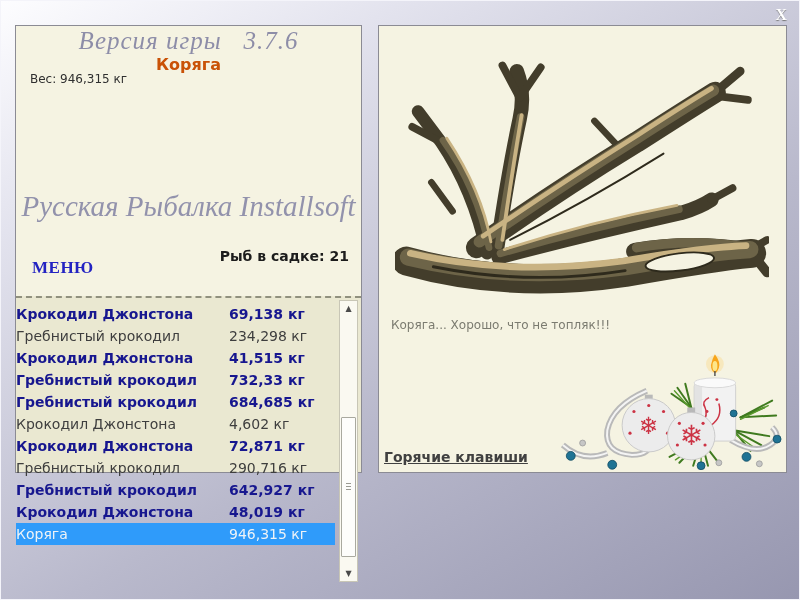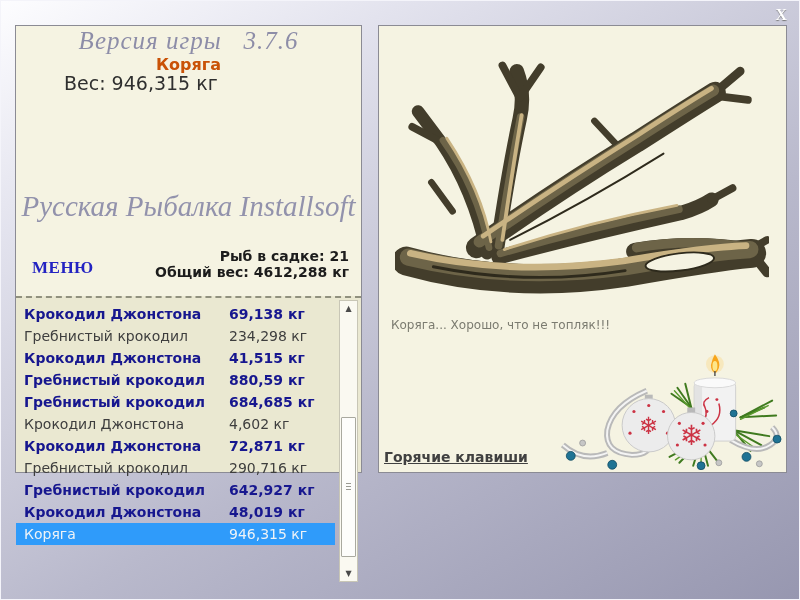--- a/index.html
+++ b/index.html
@@ -13,32 +13,32 @@
   #panel-divider{position:absolute;left:361px;top:24px;width:16px;height:564px;
     background:linear-gradient(90deg,#84849c 0%,#ecect,#e9e9f2 30%,#b9b9cc 55%,#9292aa 85%,#84849c 100%);}
   
   #close-btn{position:absolute;top:5px;right:12px;color:#ffffff;font:bold 16px "Liberation Serif",serif;
     cursor:pointer;text-shadow:0 1px 1px #777;}
   
   .version-title{position:absolute;top:1px;left:0;right:0;text-align:center;white-space:pre;
     font:italic 25px "Liberation Serif",serif;color:#8d8da8;letter-spacing:1px;}
   .item-title{position:absolute;top:29px;left:0;right:0;text-align:center;
     font:bold 16px "DejaVu Sans",sans-serif;color:#c95207;}
-  .weight-line{position:absolute;top:46px;left:14px;font-size:19px;color:#2f2f2f;margin-left:34px;}
+  .weight-line{position:absolute;top:46px;left:14px;font-size:12px;color:#2f2f2f;}
   .details{position:absolute;top:72px;left:14px;font-size:14px;color:#363636;line-height:19px;}
   .logo-text{position:absolute;top:164px;left:0;right:0;text-align:center;white-space:nowrap;
     font:italic 29px "Liberation Serif",serif;color:#9292ac;}
   .menu-label{position:absolute;top:232px;left:16px;font:bold 17px "Liberation Serif",serif;
     color:#2323c2;cursor:pointer;letter-spacing:.5px;}
   .cage-info{position:absolute;top:222px;right:12px;text-align:right;
     font:bold 14px "DejaVu Sans",sans-serif;color:#1c1c1c;line-height:16px;}
   
   #catch-list{position:absolute;left:0;right:0;top:270px;bottom:0;background:#eae8d1;
     border-top:2px dashed #90907e;padding-top:5px;box-sizing:border-box;}
-  .row{position:relative;height:22px;line-height:22px;margin:0 26px 0 0;padding-left:8px;
+  .row{position:relative;height:22px;line-height:22px;margin:0 26px 0 0;
     font-size:14px;color:#3e3e3e;cursor:default;}
   .row .cweight{position:absolute;left:213px;top:0;}
   .row.bold{font-weight:bold;color:#17178f;}
   .row.selected{background:#2f9bfa;color:#eef3f7;font-weight:normal;}
   
   #scrollbar{position:absolute;right:3px;top:274px;width:19px;height:282px;
     background:#faf9f1;border:1px solid #c8c6b6;box-sizing:border-box;}
   .sb-btn{position:absolute;left:0;right:0;height:15px;text-align:center;color:#4a4a4a;
     font-size:8px;line-height:15px;cursor:pointer;background:#faf9f1;}
   .sb-up{top:0;} .sb-down{bottom:0;}
@@ -63,28 +63,27 @@
   <div id="panel-divider"></div>
 
   <div id="left-panel" class="panel">
     <div class="version-title">Версия игры   3.7.6</div>
     <div class="item-title">Коряга</div>
     <div class="weight-line">Вес: 946,315 кг</div>
     <div class="logo-text">Русская Рыбалка Installsoft</div>
     <div class="menu-label">МЕНЮ</div>
     <div class="cage-info">
       <div>Рыб в садке: 21</div>
-      <div>Общий вес: 4612,288 кг</div>
     </div>
 
     <div id="catch-list">
         <div class="row bold"><span class="cname">Крокодил Джонстона</span><span class="cweight">69,138 кг</span></div>
         <div class="row"><span class="cname">Гребнистый крокодил</span><span class="cweight">234,298 кг</span></div>
         <div class="row bold"><span class="cname">Крокодил Джонстона</span><span class="cweight">41,515 кг</span></div>
-        <div class="row bold"><span class="cname">Гребнистый крокодил</span><span class="cweight">880,59 кг</span></div>
+        <div class="row bold"><span class="cname">Гребнистый крокодил</span><span class="cweight">732,33 кг</span></div>
         <div class="row bold"><span class="cname">Гребнистый крокодил</span><span class="cweight">684,685 кг</span></div>
         <div class="row"><span class="cname">Крокодил Джонстона</span><span class="cweight">4,602 кг</span></div>
         <div class="row bold"><span class="cname">Крокодил Джонстона</span><span class="cweight">72,871 кг</span></div>
         <div class="row"><span class="cname">Гребнистый крокодил</span><span class="cweight">290,716 кг</span></div>
         <div class="row bold"><span class="cname">Гребнистый крокодил</span><span class="cweight">642,927 кг</span></div>
         <div class="row bold"><span class="cname">Крокодил Джонстона</span><span class="cweight">48,019 кг</span></div>
         <div class="row selected"><span class="cname">Коряга</span><span class="cweight">946,315 кг</span></div>
       </div>
 
     <div id="scrollbar">

